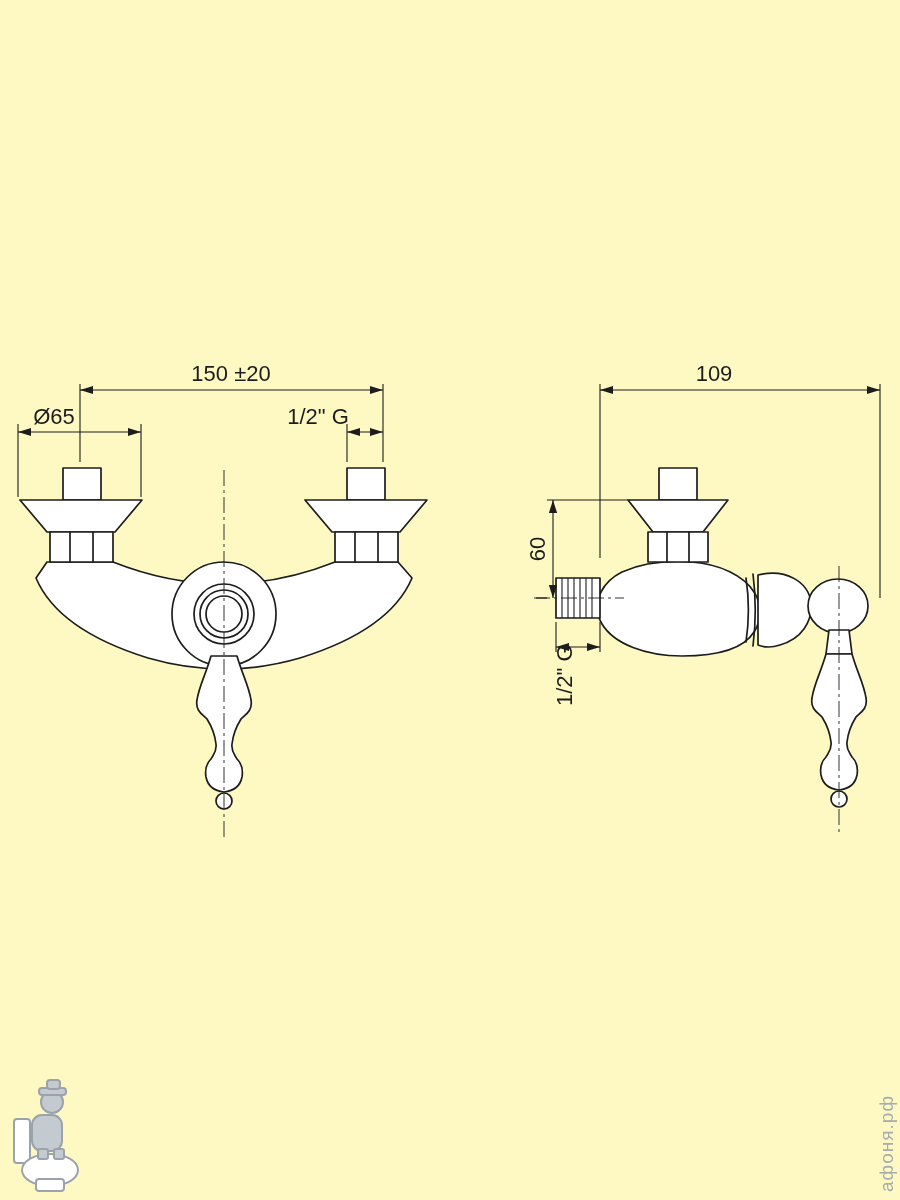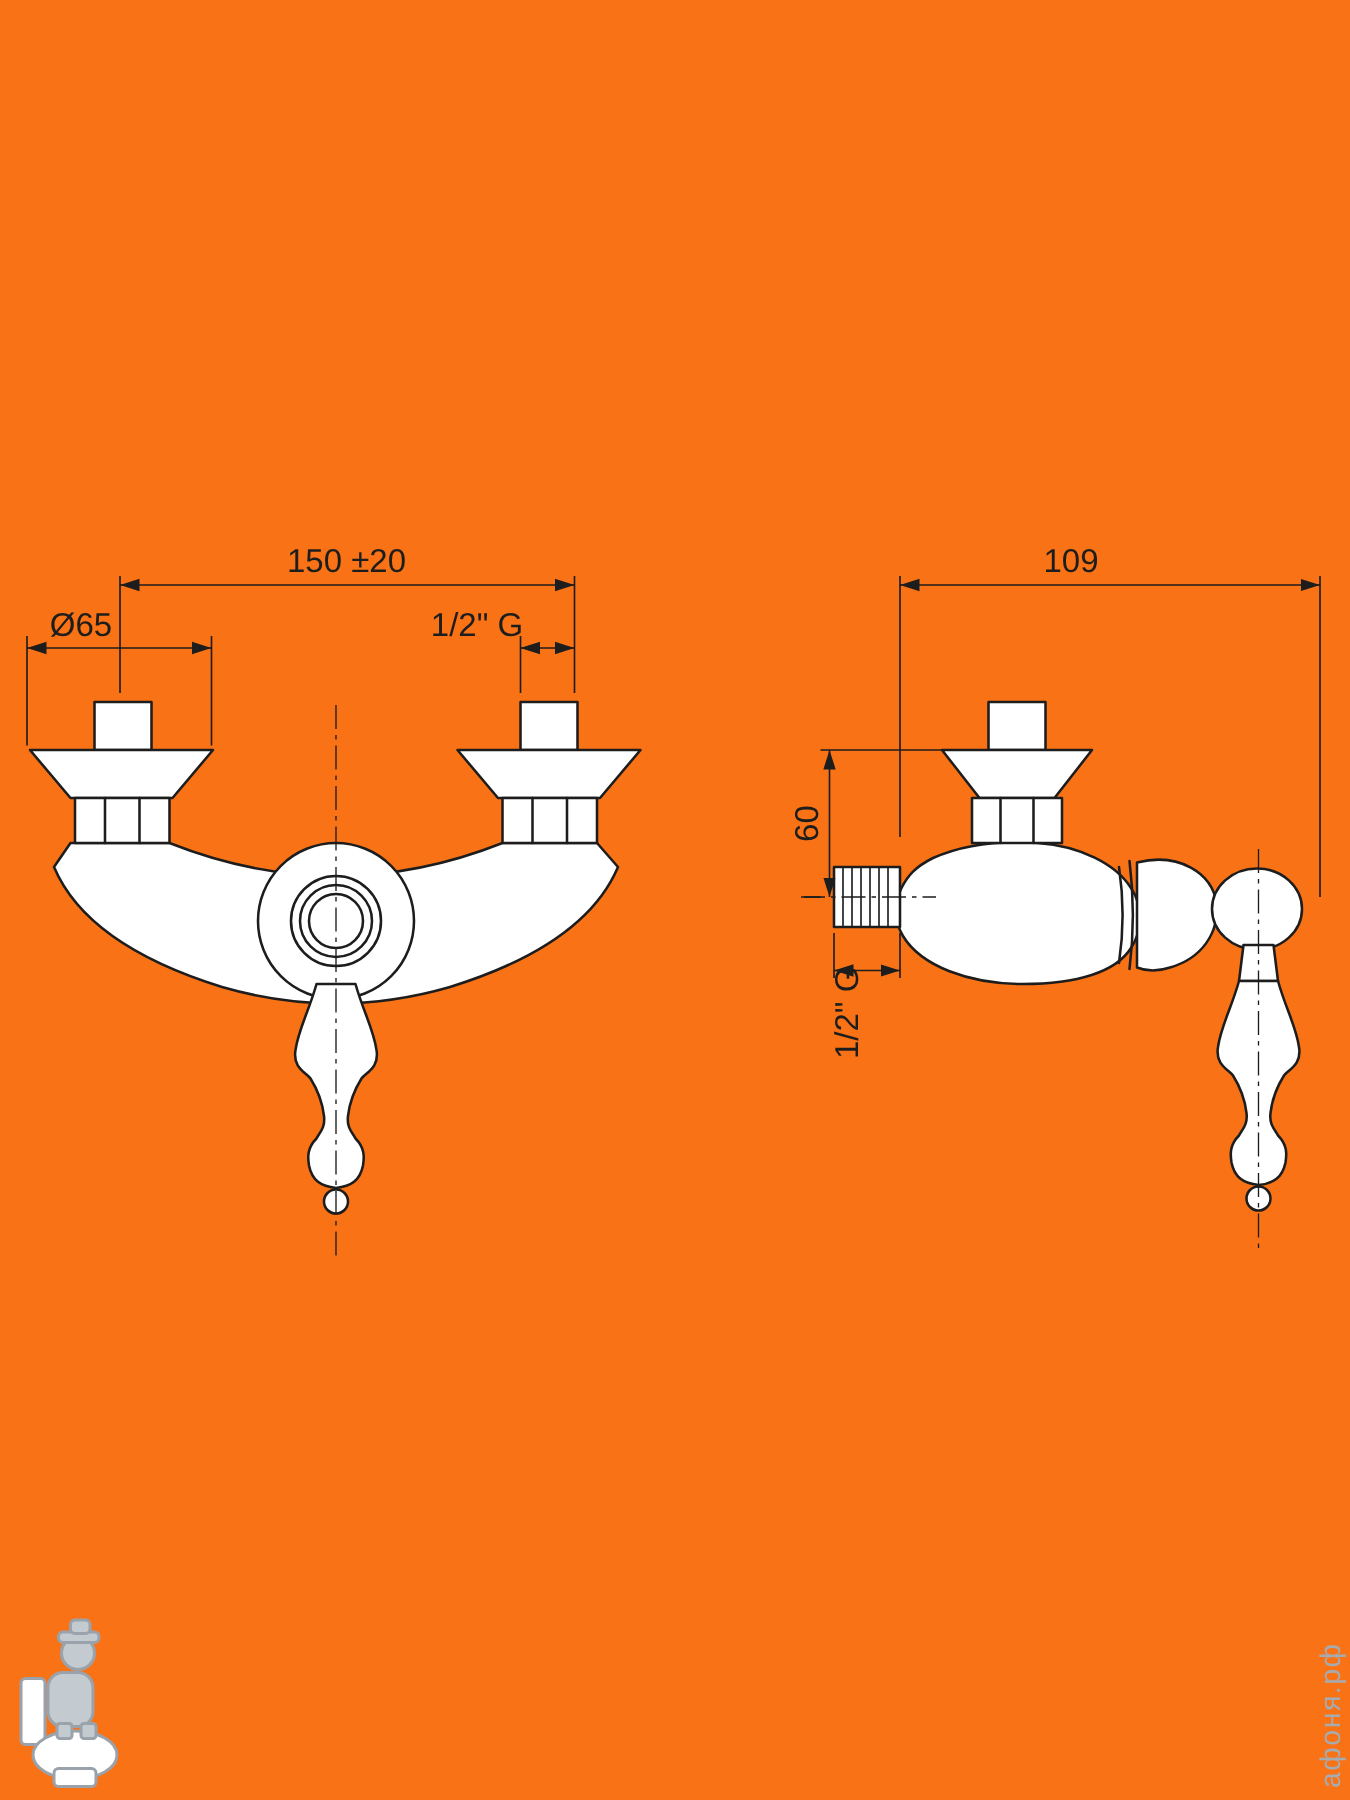--- a/index.html
+++ b/index.html
@@ -1,16 +1,16 @@
 <!DOCTYPE html>
 <html><head>
 <meta charset="utf-8">
 <style>
   html,body{margin:0;padding:0;background:#ffffff;}
-  .page{width:900px;height:1200px;background:#f97316;position:relative;overflow:hidden;}
+  .page{width:900px;height:1200px;background:#fef9c3;position:relative;overflow:hidden;}
   svg{display:block;}
   .obj{fill:#ffffff;stroke:#1d1d1d;stroke-width:1.7;stroke-linejoin:round;stroke-linecap:round;}
   .objline{fill:none;stroke:#1d1d1d;stroke-width:1.7;stroke-linecap:round;}
   .thin{fill:none;stroke:#1d1d1d;stroke-width:1.1;}
   .dim{fill:none;stroke:#1d1d1d;stroke-width:1.1;}
   .cl{fill:none;stroke:#1d1d1d;stroke-width:0.9;stroke-dasharray:16 4 3 4;}
   text.dimlabel{font:22px "Liberation Sans", sans-serif; fill:#1d1d1d;}
   text.wm{font:19px "Liberation Sans", sans-serif; fill:#a6abb0; letter-spacing:1px;}
   .wm-shape{stroke:#9aa3ab;stroke-width:2;fill:#ffffff;}
   .wm-fill{stroke:#9aa3ab;stroke-width:2;fill:#c3cad0;}

